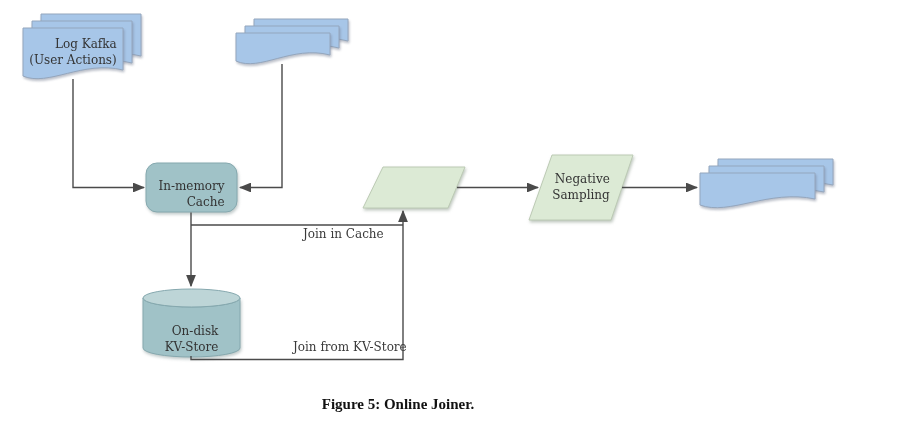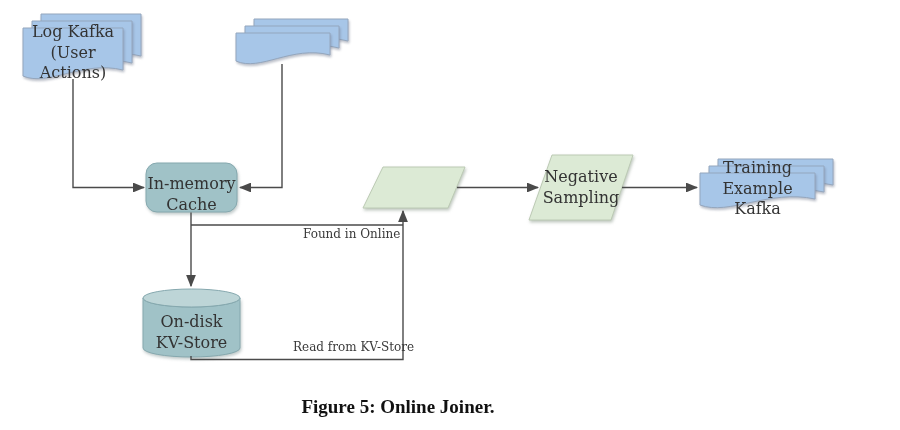--- a/index.html
+++ b/index.html
@@ -9,26 +9,26 @@
 
   
   .doc{stroke:#94a6bd;stroke-width:1;filter:drop-shadow(1.5px 2px 1px rgba(110,120,140,0.45));}
   .teal{stroke:#85a8ae;stroke-width:1;filter:drop-shadow(1.5px 2px 1.5px rgba(120,140,140,0.45));}
   .teal-top{stroke:#85a8ae;stroke-width:1;}
   .green{stroke:#bccab4;stroke-width:1;filter:drop-shadow(1.5px 2px 1.5px rgba(130,145,130,0.5));}
   .edge{stroke:#4a4a4a;stroke-width:1.4;fill:none;}
 
   
   .lbl{position:absolute;display:flex;align-items:center;justify-content:center;
-       text-align:center;font-size:16px;line-height:1.3;color:#333333;
+       text-align:right;font-size:12px;line-height:1.3;color:#333333;
        white-space:pre-line;pointer-events:none;}
   .edge-lbl{position:absolute;font-size:12px;color:#3a3a3a;white-space:nowrap;}
   .caption{position:absolute;left:0;top:396px;width:796px;text-align:center;
            font-family:"Liberation Serif", serif;font-weight:bold;
-           font-size:19px;color:#111111;}
+           font-size:15px;color:#111111;}
 </style>
 </head>
 <body>
 
 <div class="stage">
 
   <svg width="900" height="430" viewBox="0 0 900 430">
     <defs>
       <marker id="arrow" viewBox="0 0 10 8" refX="9" refY="4" markerWidth="9" markerHeight="7" orient="auto-start-reverse">
         <path d="M0,0 L10,4 L0,8 Z" fill="#4a4a4a"></path>
@@ -70,24 +70,22 @@
     <path class="edge" d="M191,225 H403"></path>
     <path class="edge" d="M191,356 V359.5 H403 V211" marker-end="url(#arrow)"></path>
     <path class="edge" d="M457,187.5 H538" marker-end="url(#arrow)"></path>
     <path class="edge" d="M622,187.5 H697" marker-end="url(#arrow)"></path>
   </svg>
 
   <div class="lbl" style="left:23px;top:28px;width:100px;height:50px;">Log Kafka
 (User Actions)</div>
   <div class="lbl" style="left:146px;top:163px;width:91px;height:64px;">In-memory
 Cache</div>
-  <div class="lbl" style="left:143px;top:305px;width:97px;height:56px;">On-disk
+  <div class="lbl" style="left:143px;top:312px;width:97px;height:56px;">On-disk
 KV-Store</div>
   <div class="lbl" style="left:535px;top:155px;width:92px;height:65px;">Negative
 Sampling</div>
-  <div class="lbl" style="left:700px;top:171px;width:115px;height:36px;">Training Example
-Kafka</div>
 
-  <div class="edge-lbl" style="left:303px;top:227px;">Found in Online</div>
-  <div class="edge-lbl" style="left:293px;top:340px;">Read from KV-Store</div>
+  <div class="edge-lbl" style="left:303px;top:227px;">Join in Cache</div>
+  <div class="edge-lbl" style="left:293px;top:340px;">Join from KV-Store</div>
 
   <div class="caption">Figure 5: Online Joiner.</div>
 </div>
 
 </body></html>

